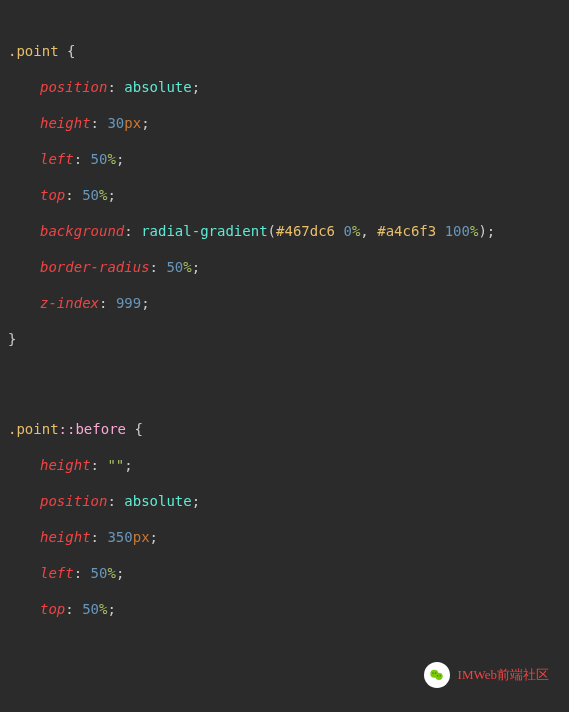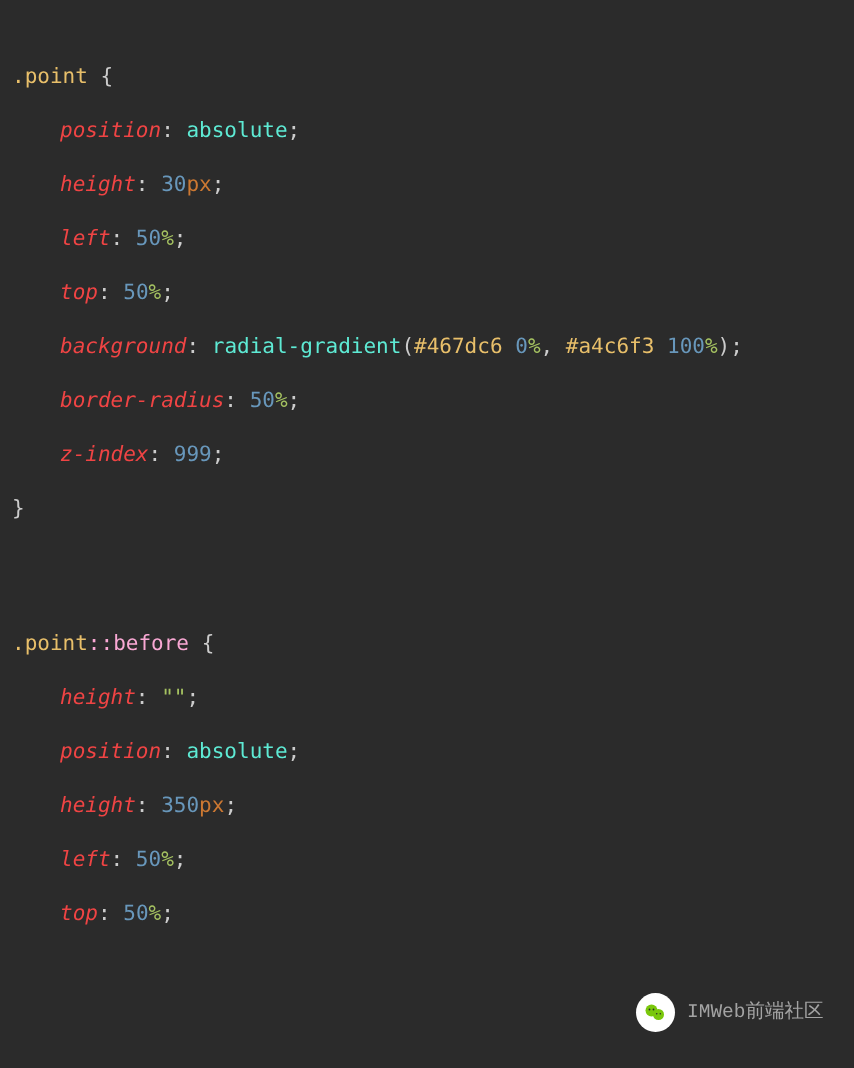--- a/index.html
+++ b/index.html
@@ -44,22 +44,22 @@
   .indent1 { padding-left: 32px; }
 
   
   .footer {
     position:absolute;
     right:20px;
     bottom:24px;
     display:flex;
     align-items:center;
     gap:8px;
-    color:#a3a3a3;
-    font-family: Liberation Mono, monospace;
+    color:#ef4444;
+    font-family: Liberation Serif, serif;
     font-size:13px;
     pointer-events:none;
   }
   .footer .logo {
     width:26px;height:26px;
     border-radius:50%;
     background:#ffffff;
     display:flex;align-items:center;justify-content:center;
   }
   .footer .logo svg { width:16px;height:16px; }

